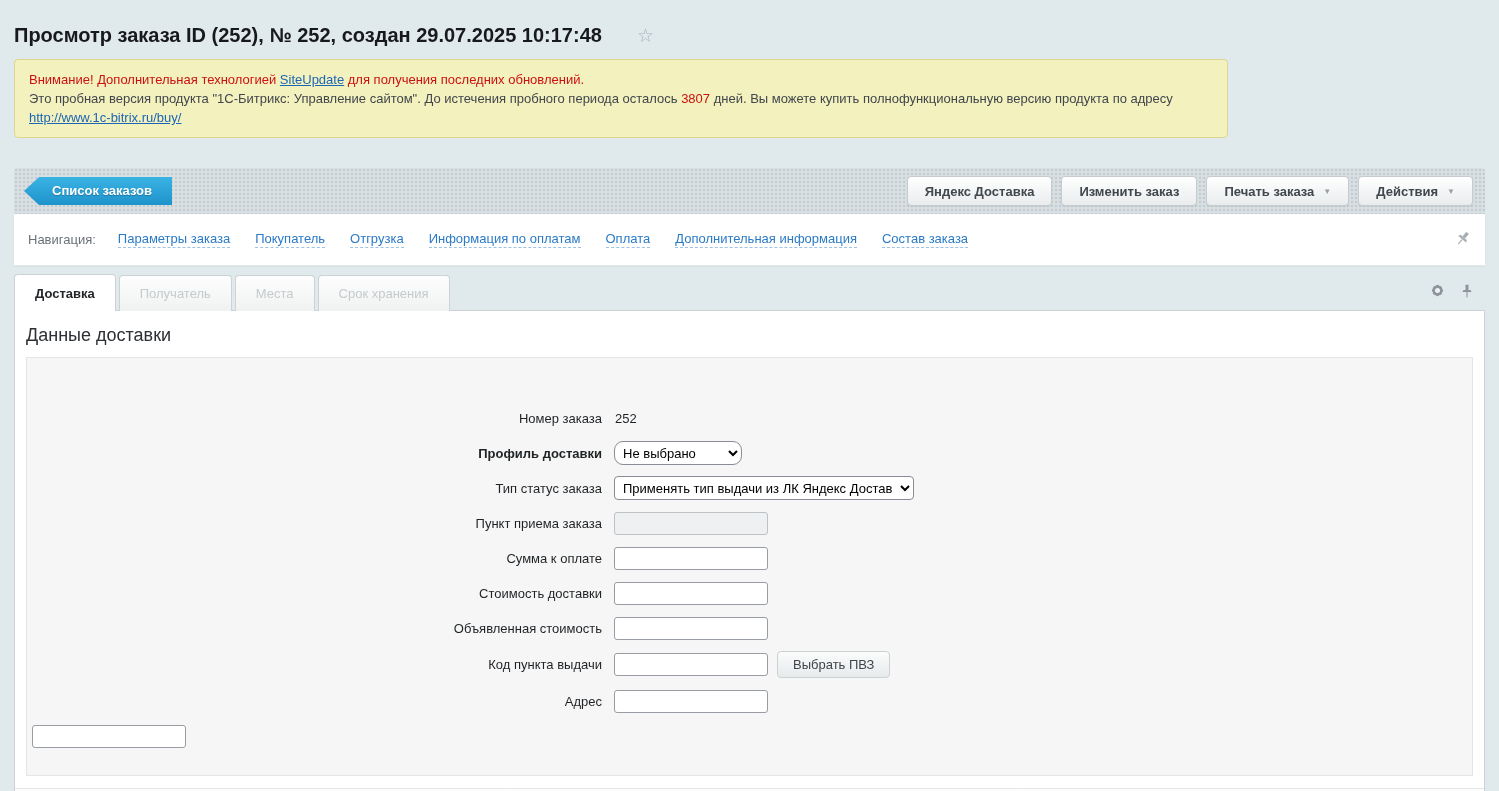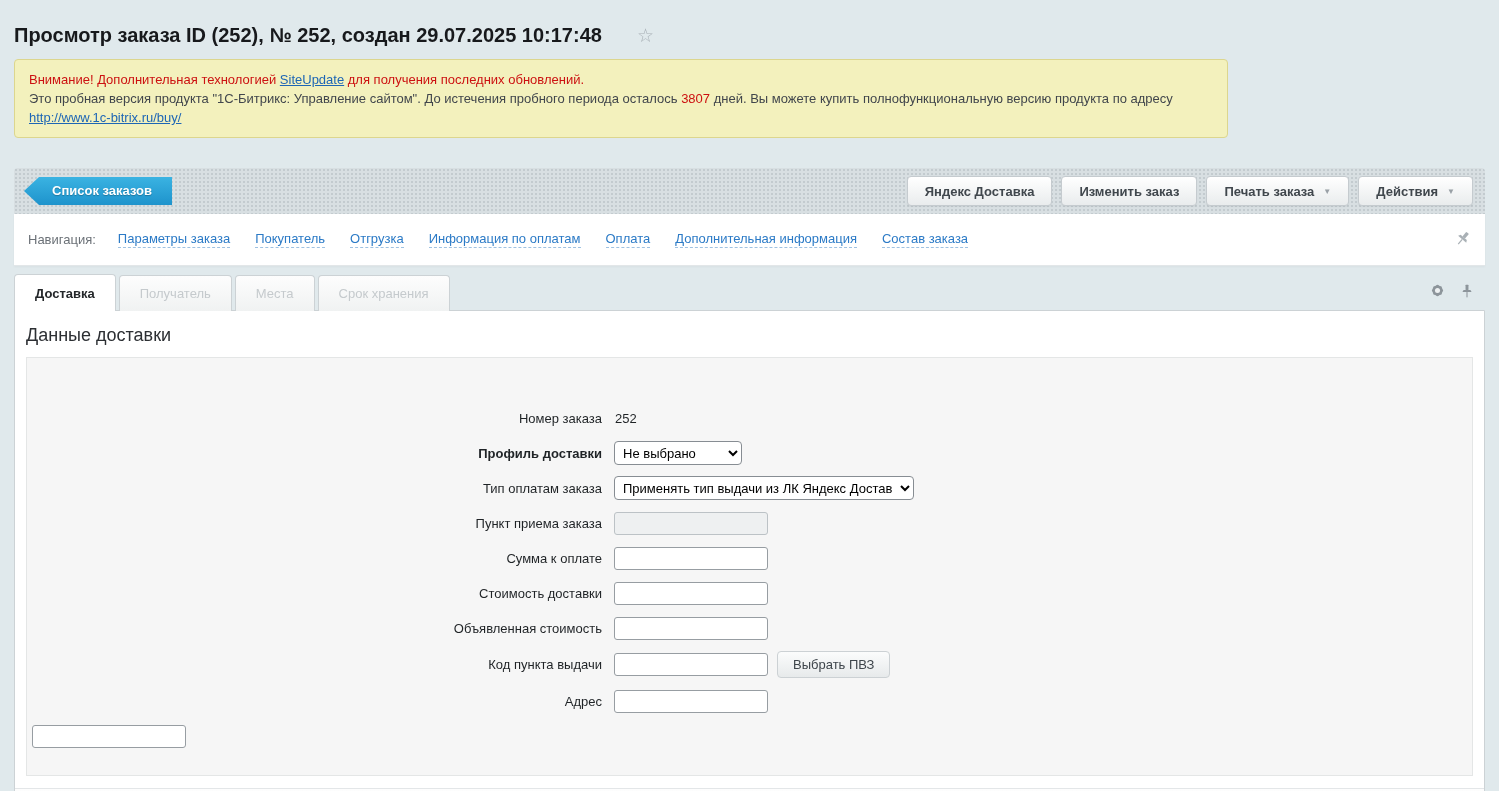--- a/index.html
+++ b/index.html
@@ -304,24 +304,24 @@
 
   <div class="content">
     <h2 class="content-heading">Данные доставки</h2>
     <div class="panel" id="form-rows">
         <div class="form-row">
           <div class="f-label">Номер заказа</div>
           <span class="f-static">252</span>
         </div>
         <div class="form-row">
           <div class="f-label bold">Профиль доставки</div>
-          <select class="f-select" style="width: 128px;"><option>Не выбрано</option></select>
-        </div>
-        <div class="form-row">
-          <div class="f-label">Тип оплатам заказа</div>
+          <select class="f-select" style="width: 128px; border-radius: 9px;"><option>Не выбрано</option></select>
+        </div>
+        <div class="form-row">
+          <div class="f-label">Тип статус заказа</div>
           <select class="f-select" style="width: 300px;"><option>Применять тип выдачи из ЛК Яндекс Доставки</option></select>
         </div>
         <div class="form-row">
           <div class="f-label">Пункт приема заказа</div>
           <input class="f-input" type="text" disabled="" style="">
         </div>
         <div class="form-row">
           <div class="f-label">Сумма к оплате</div>
           <input class="f-input" type="text" style="">
         </div>

